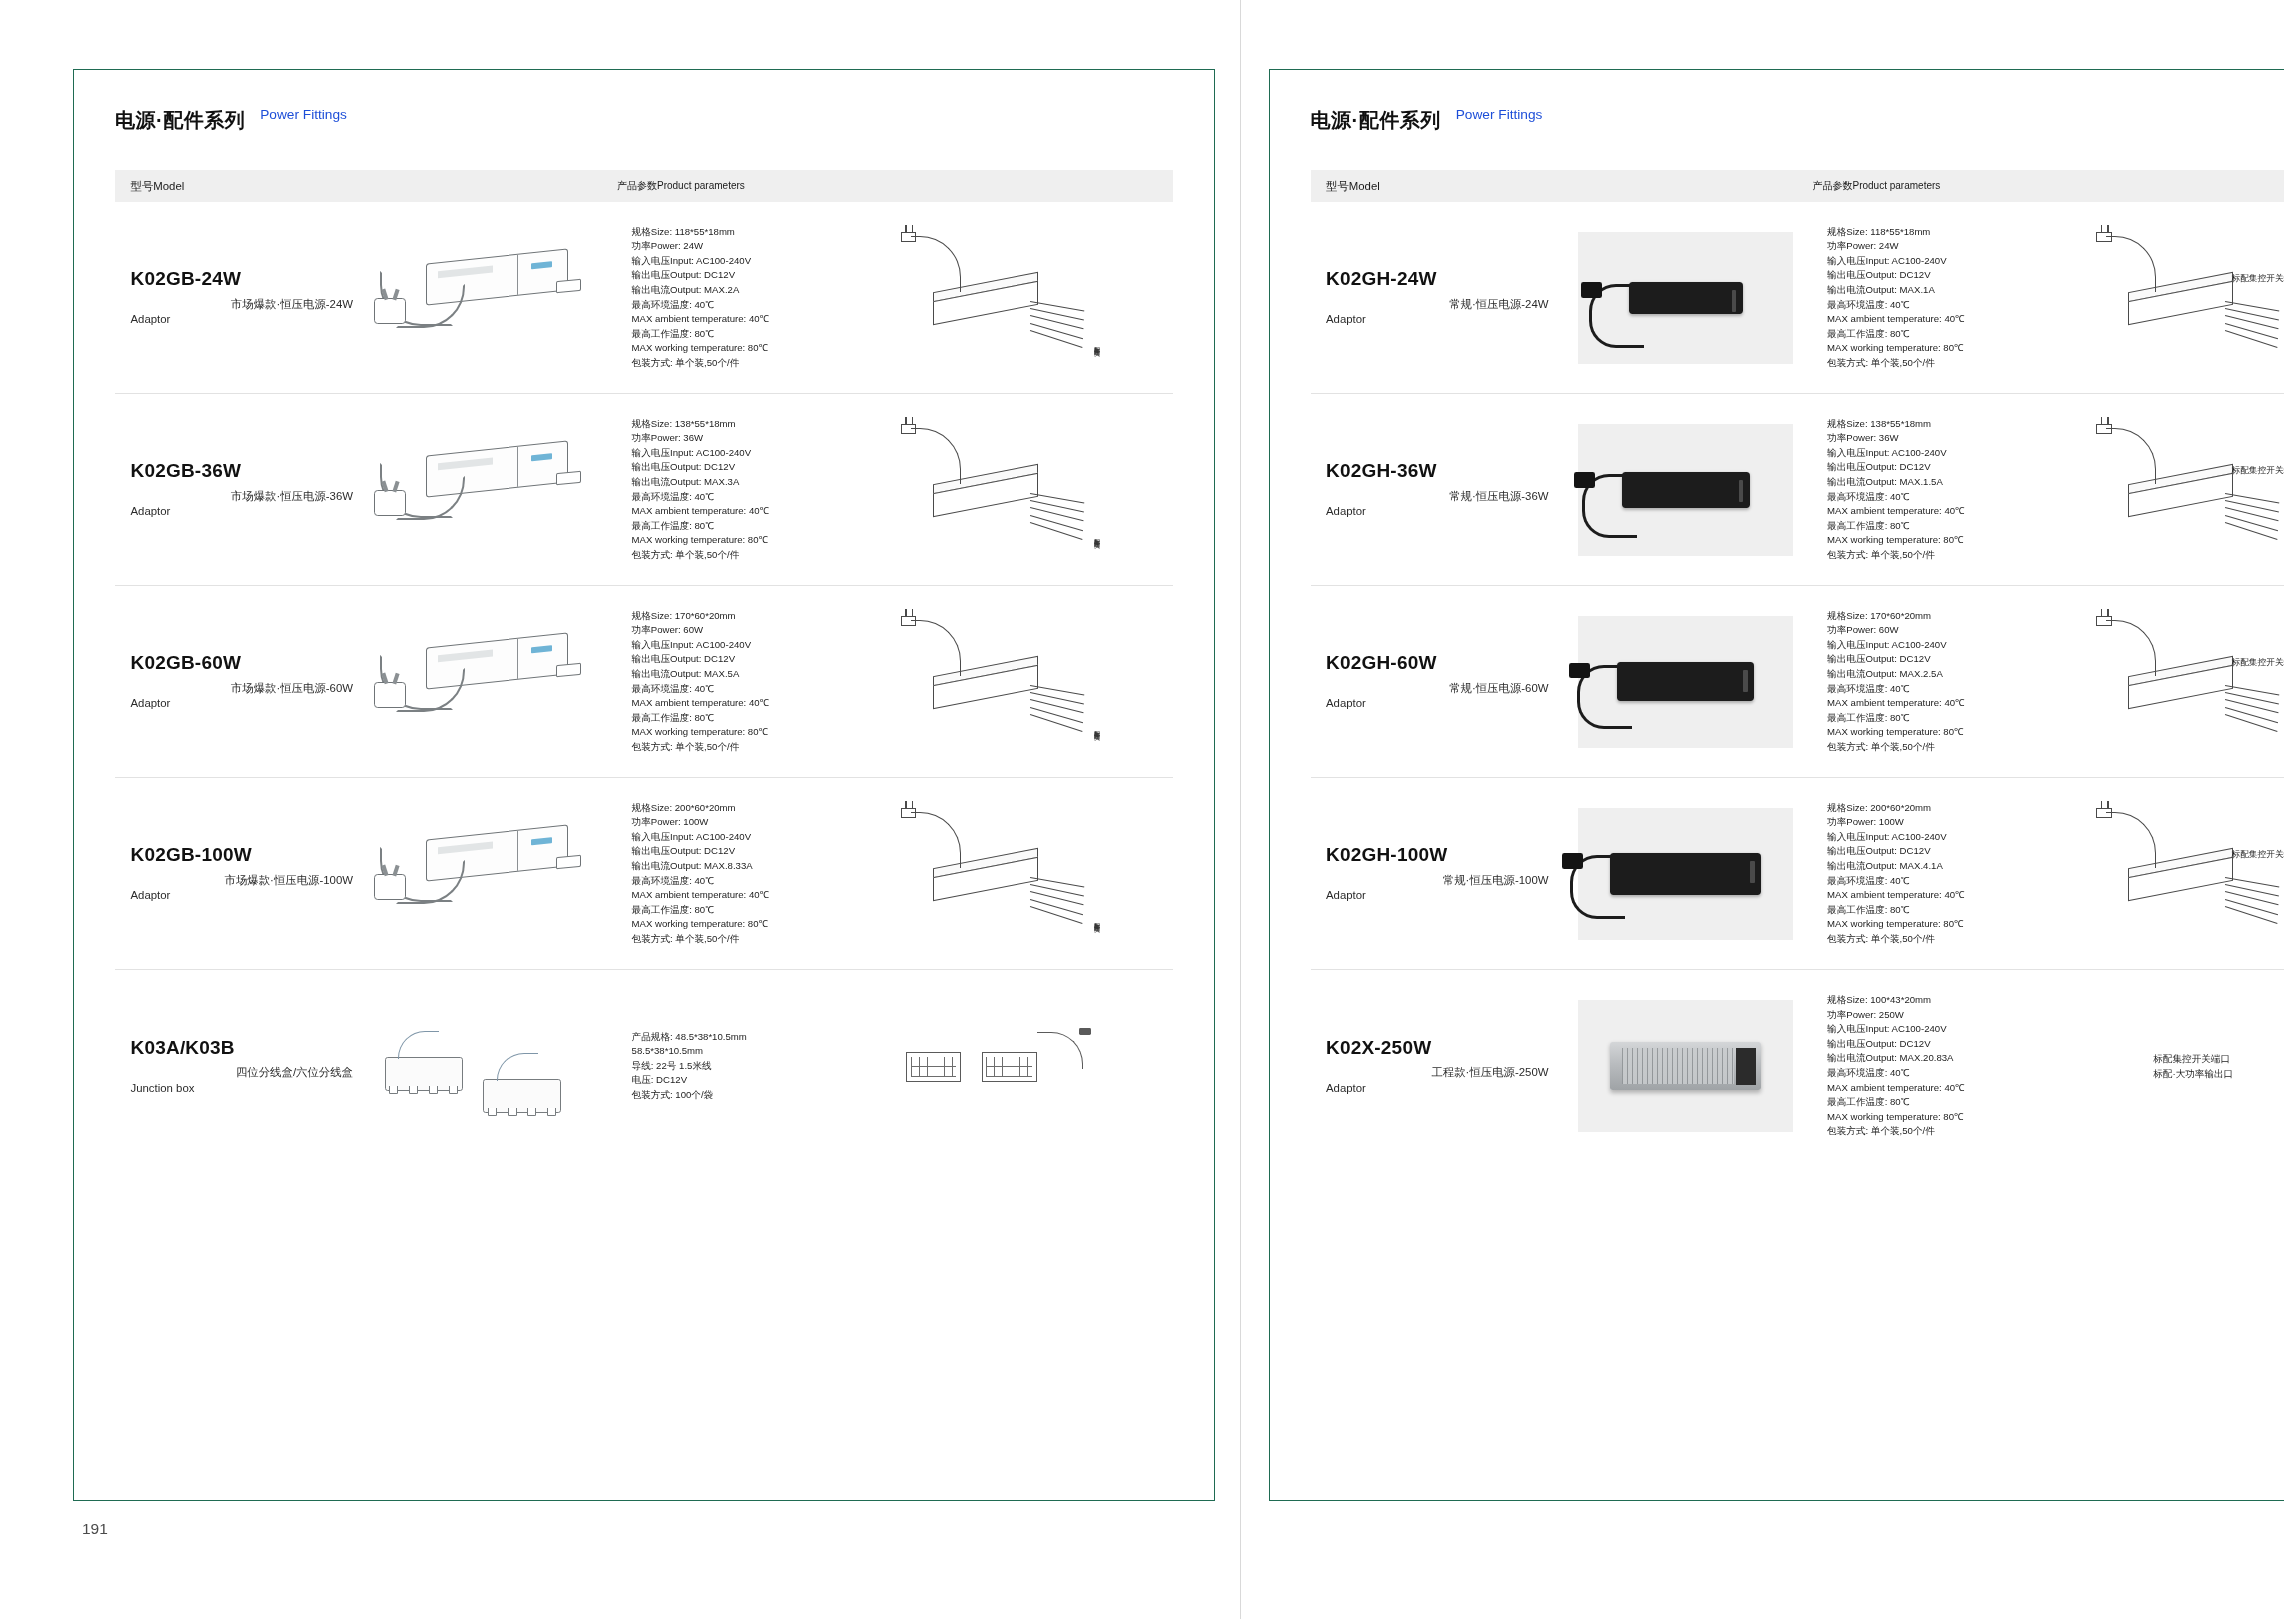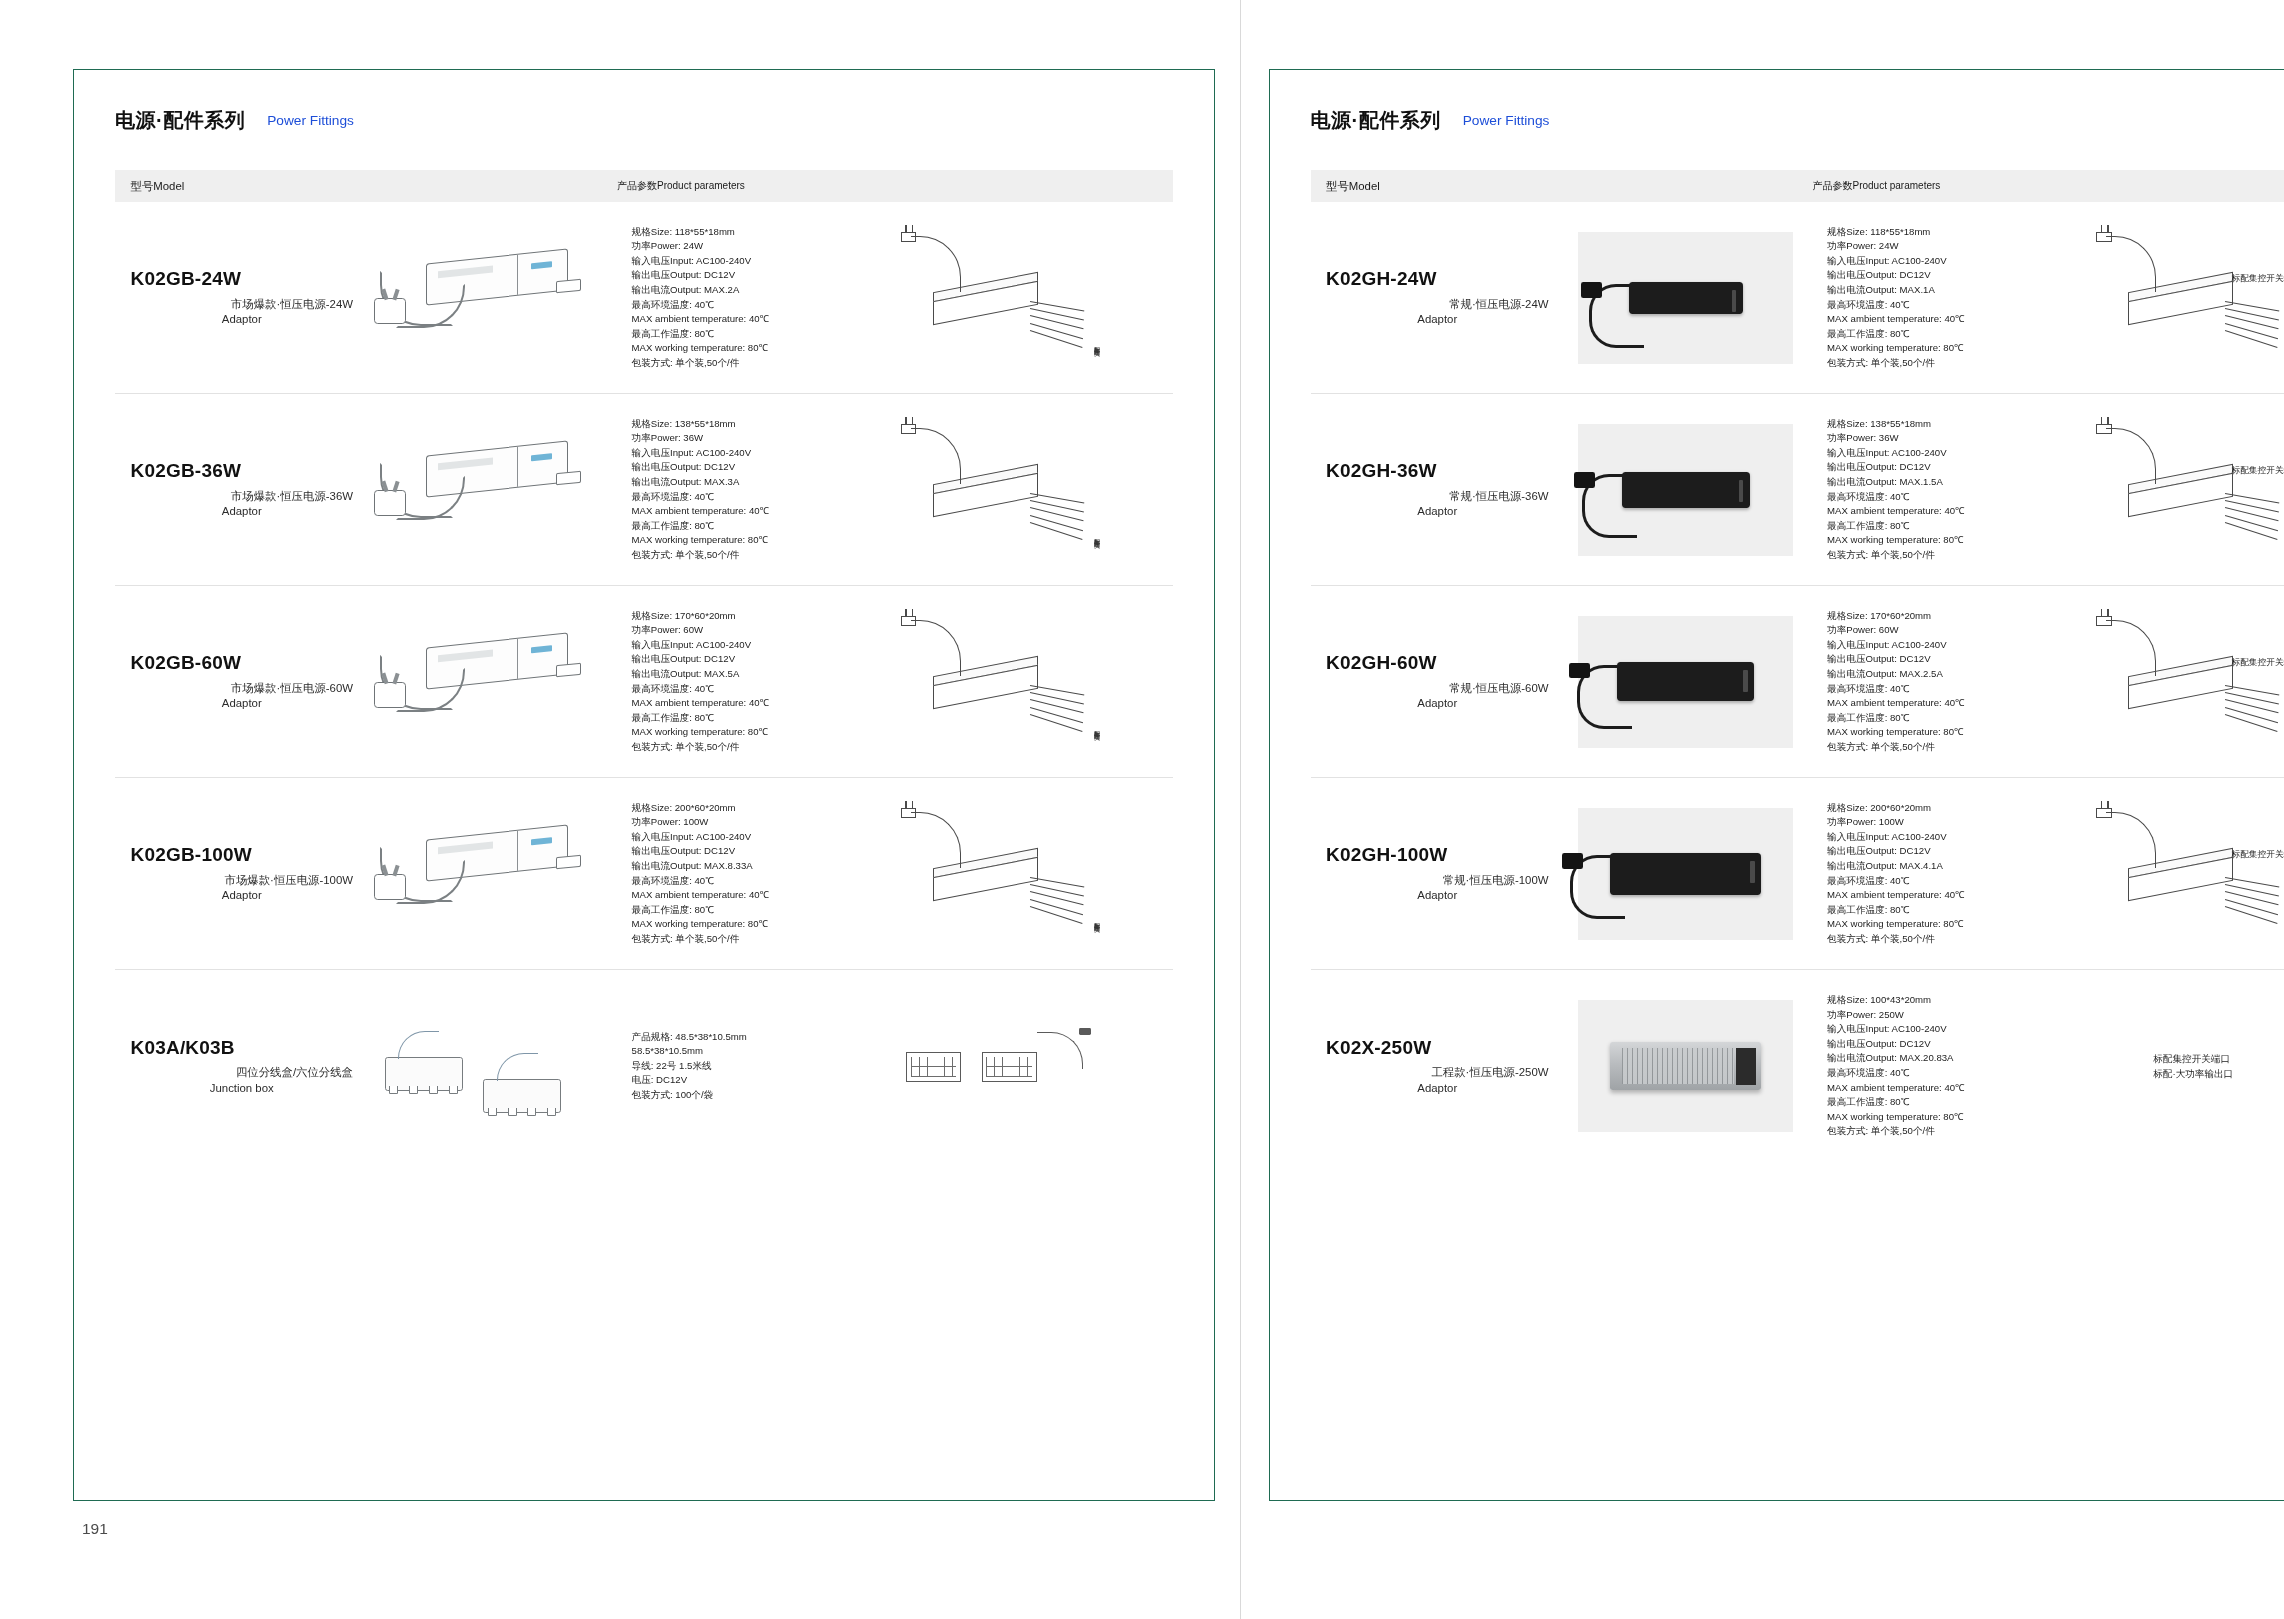--- a/index.html
+++ b/index.html
@@ -42,22 +42,22 @@
   .page-right .page-frame { left: 27px; right: 73px; }
 
   .frame-inner {
     position: absolute;
     inset: 0;
     padding: 37px 41px 0 41px;
   }
 
   .series-head {
     display: flex;
-    align-items: center;
-    gap: 22px;
+    align-items: flex-start;
+    gap: 15px;
     margin-bottom: 22px;
   }
   .series-cn {
     font-size: 20px;
     font-weight: 700;
     letter-spacing: 0.5px;
     color: #111;
   }
   .series-en {
     font-size: 13.7px;
@@ -111,21 +111,20 @@
     font-size: 11.4px;
     color: #2b2b2b;
     margin-top: 5.5px;
     line-height: 1.35;
     text-align: right;
   }
   .model-desc-en {
     font-size: 11.4px;
     color: #2b2b2b;
     line-height: 1.35;
-    text-align: center;
   }
 
   .col-photo {
     width: 274px;
     flex: none;
     display: flex;
     align-items: center;
     justify-content: center;
     height: 174px;
   }

